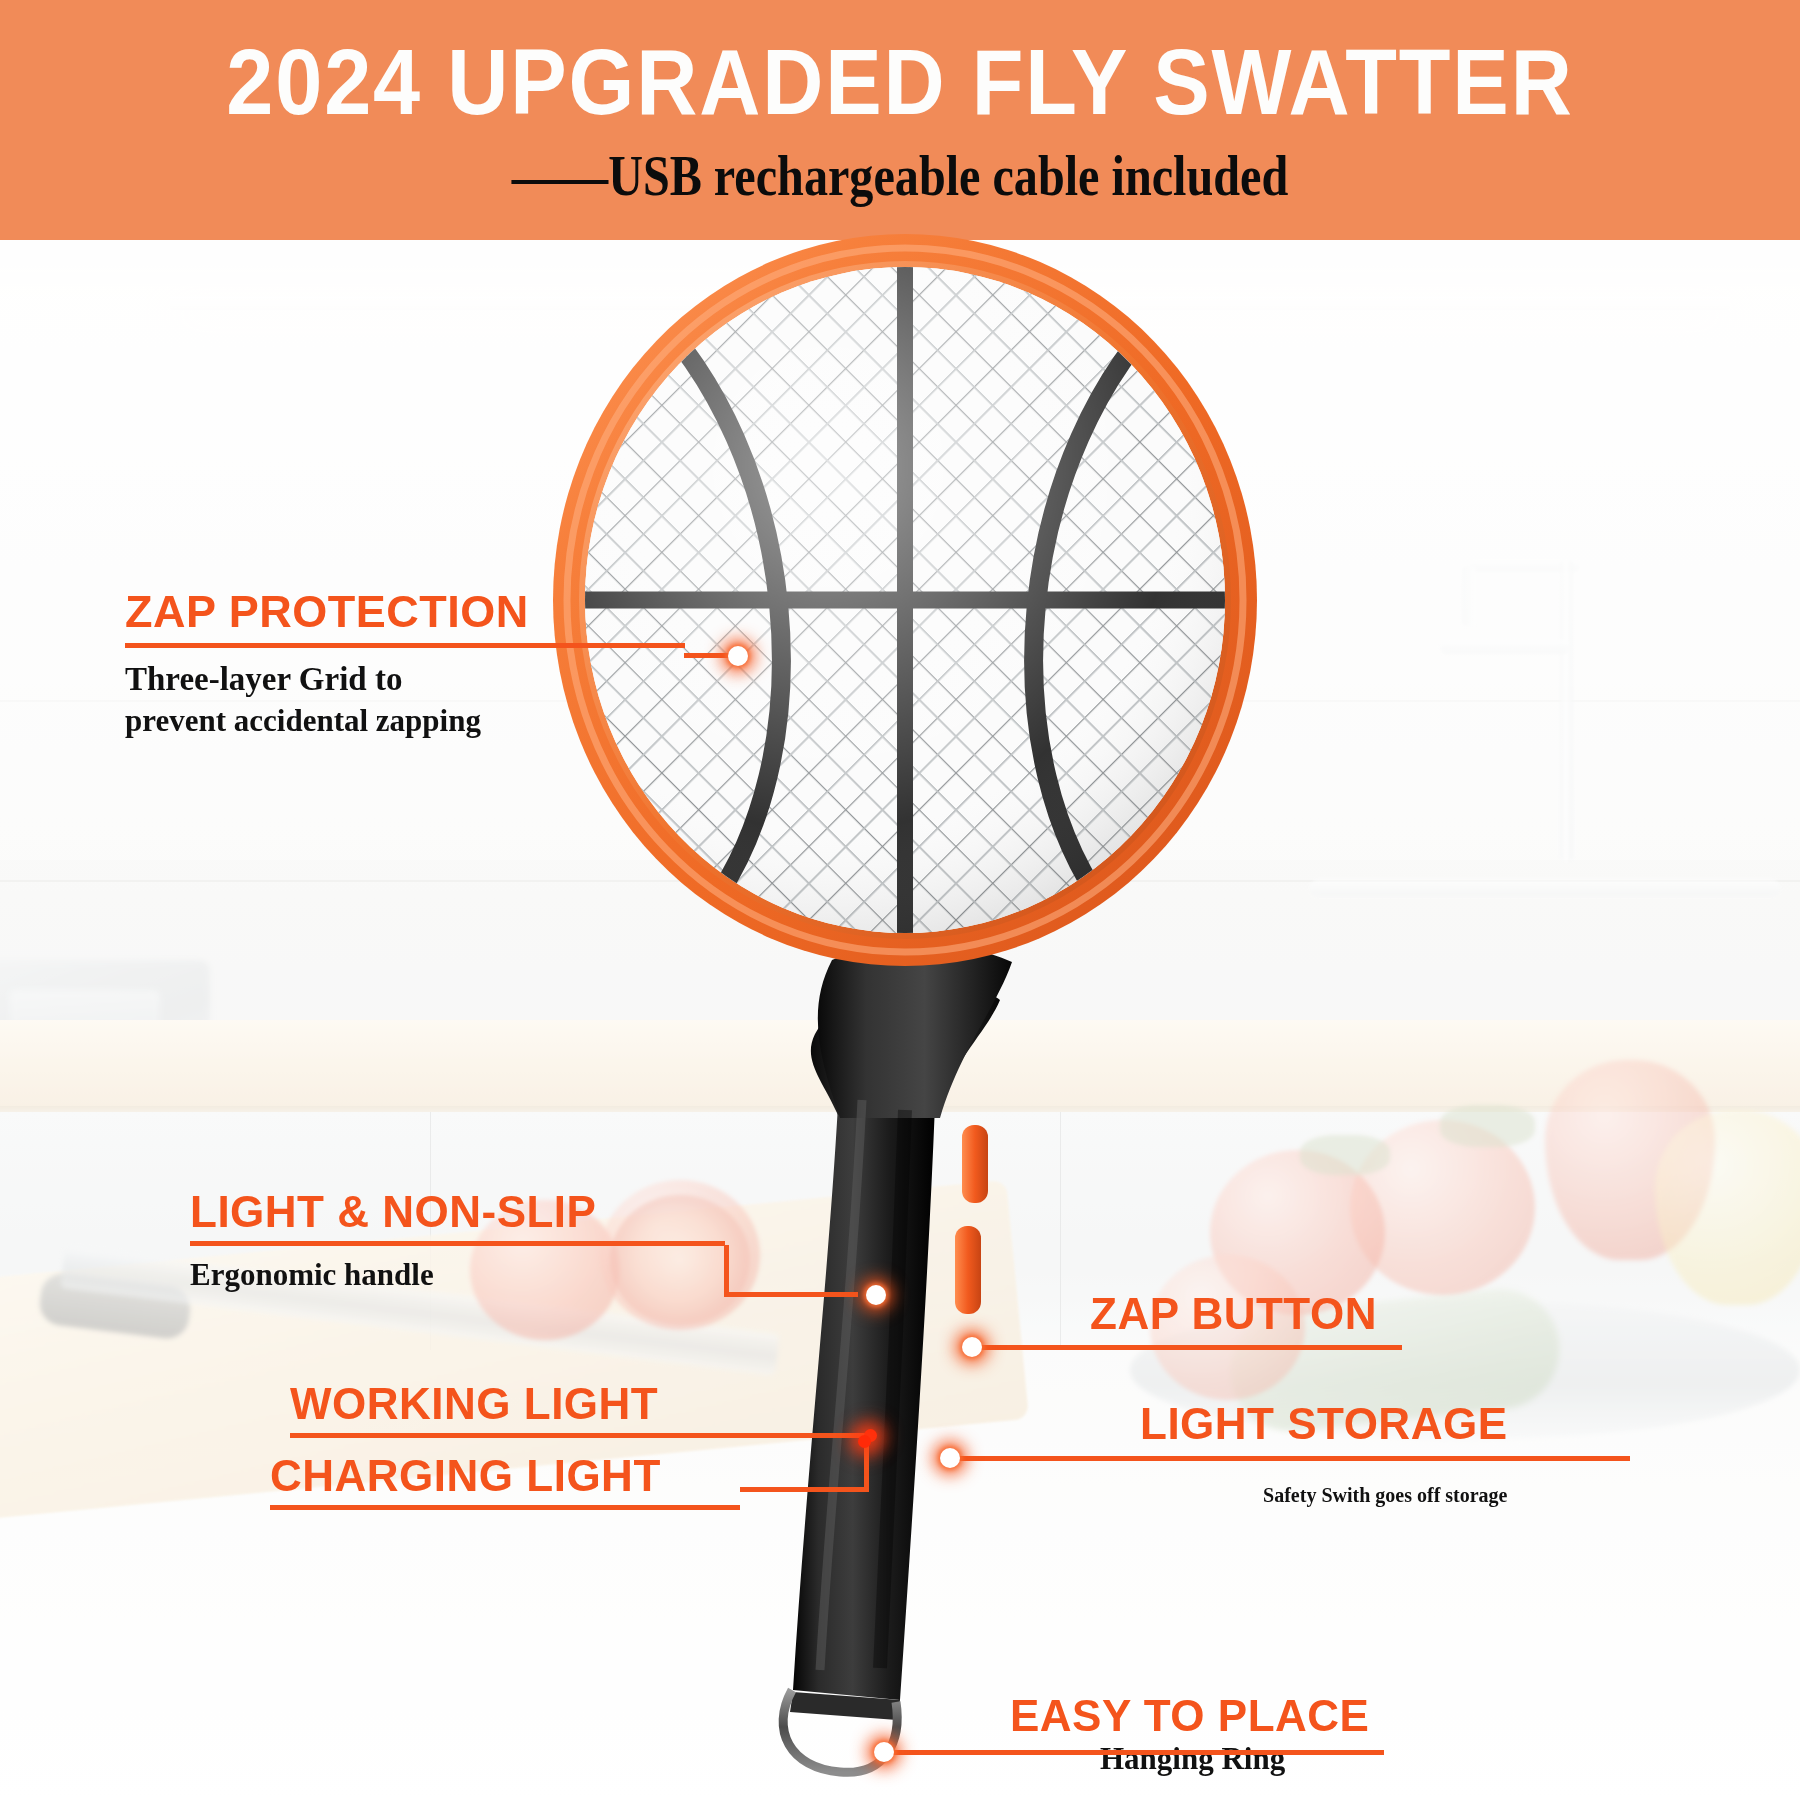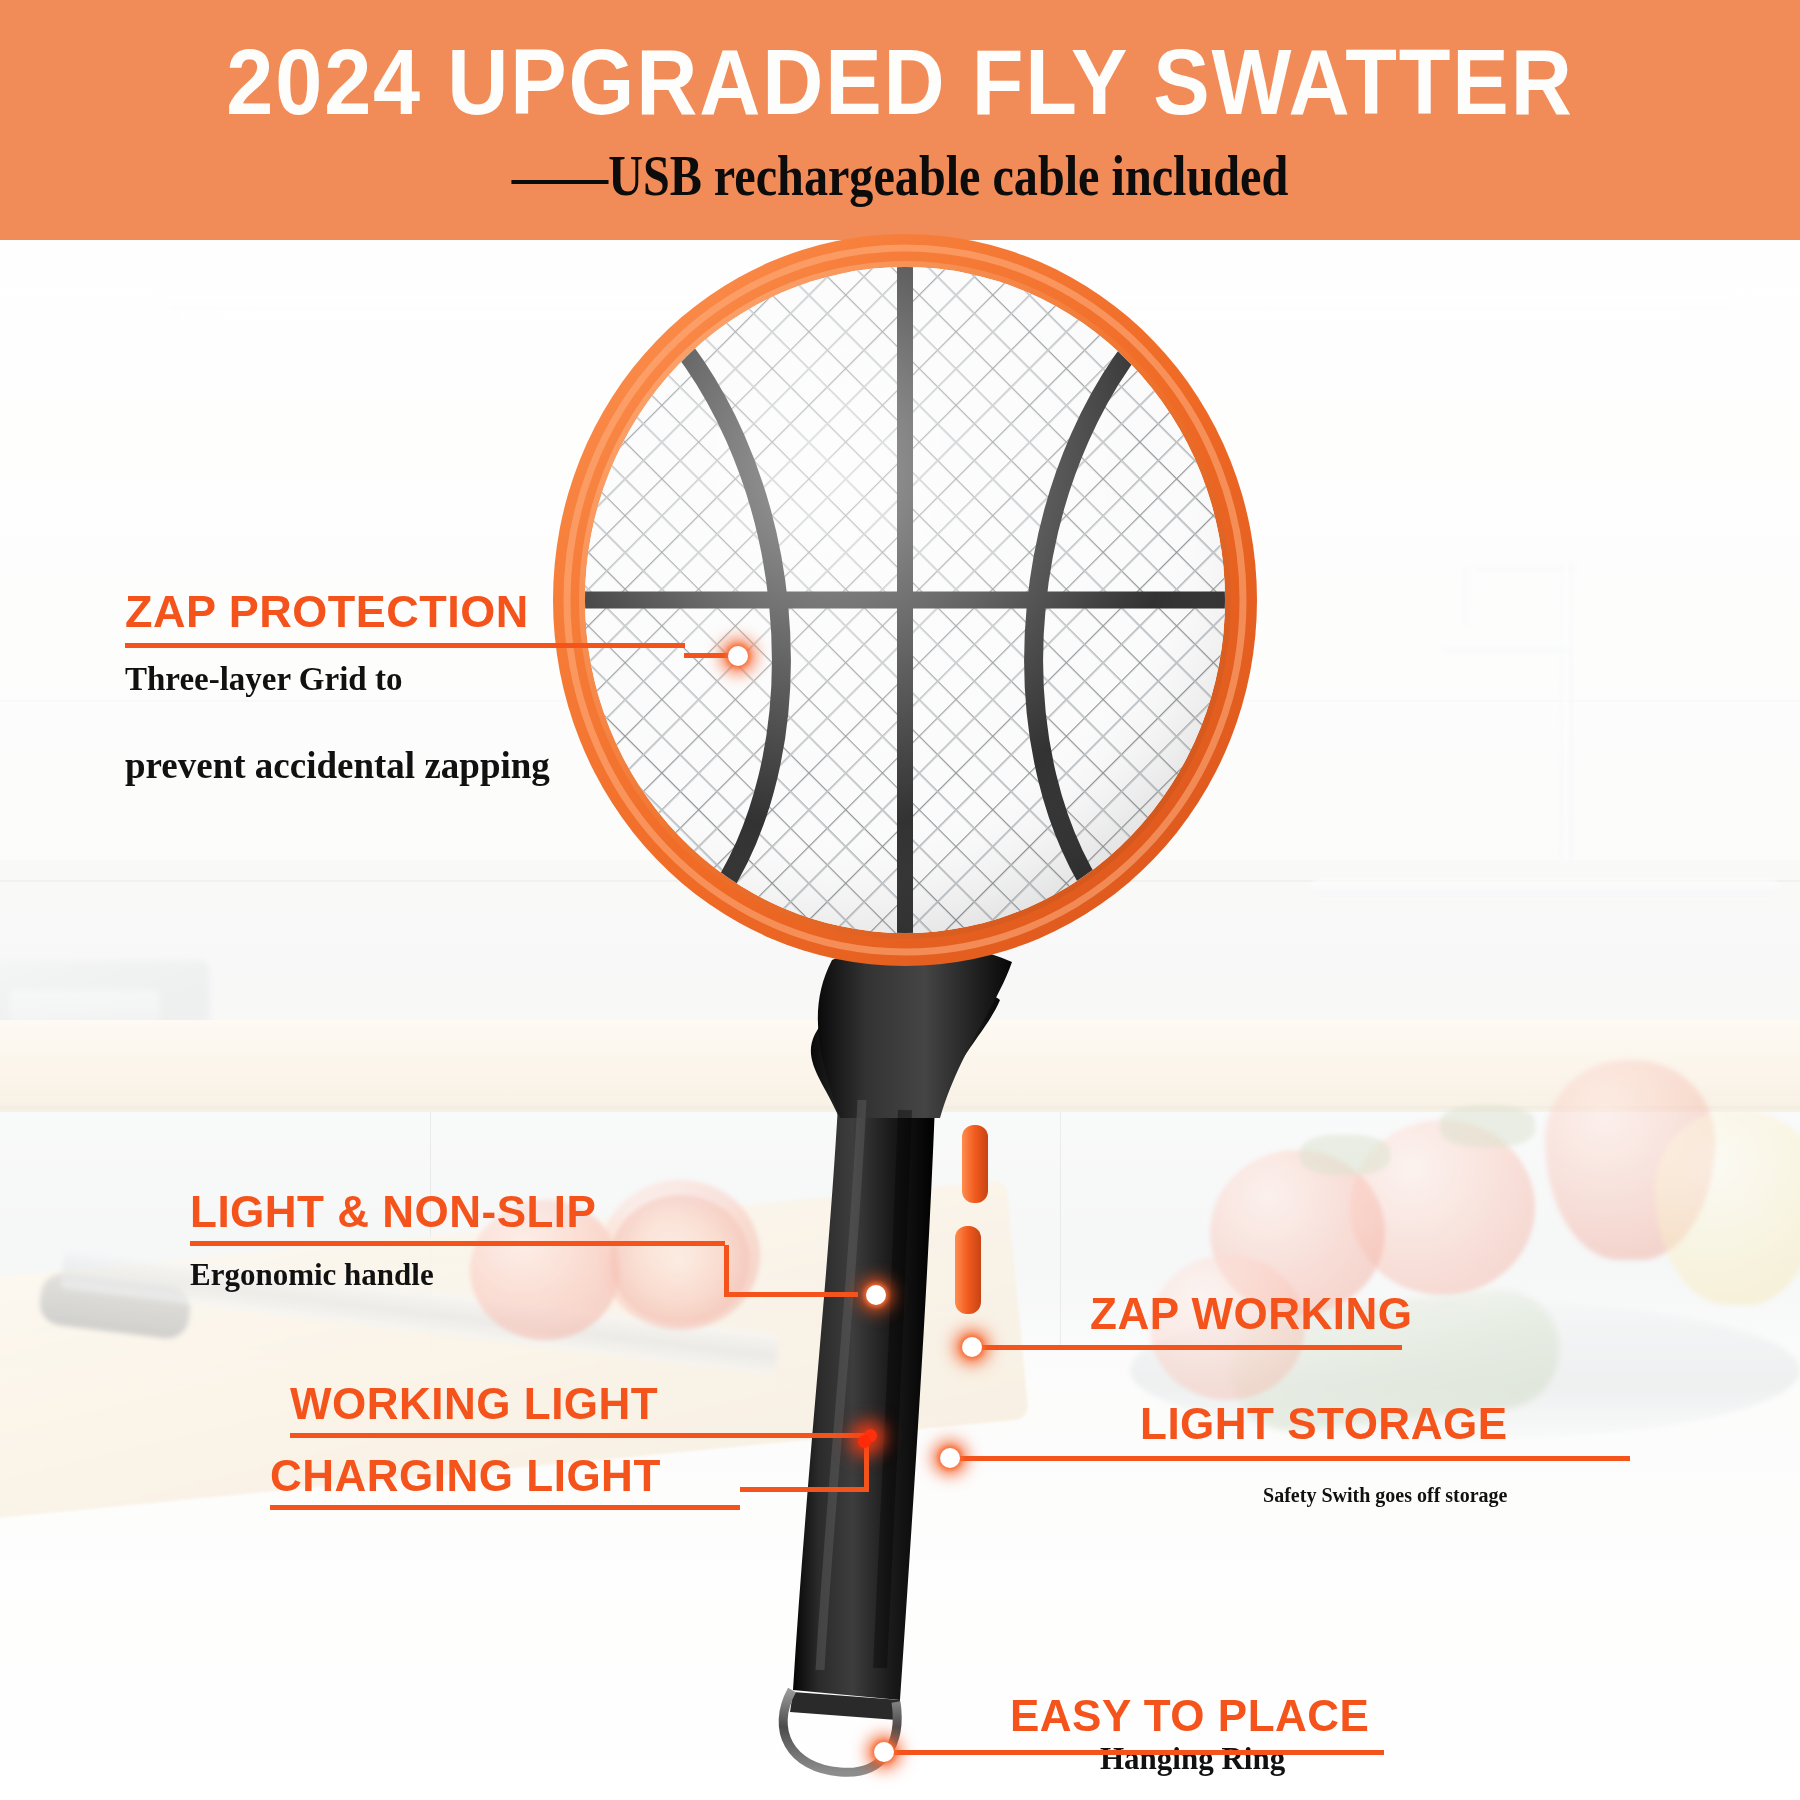--- a/index.html
+++ b/index.html
@@ -267,21 +267,21 @@
 
     <rect x="962" y="1125" width="26" height="78" rx="12" fill="url(#btnG)"></rect>
 
     <rect x="955" y="1226" width="26" height="88" rx="12" fill="url(#btnG)"></rect>
   </svg>
 
   <div class="callout" style="left:125px;top:588px;">
     <div class="co-title" style="font-size:45px;line-height:48px;">ZAP PROTECTION</div>
     <div class="co-rule" style="width:560px;margin-top:7px;"></div>
     <div class="co-desc" style="font-size:33px;line-height:42px;margin-top:10px;">Three-layer Grid to</div>
-    <div class="co-desc" style="font-size:37px;line-height:42px;margin-top:45px;">prevent accidental zapping</div>
+    <div class="co-desc" style="font-size:31px;line-height:42px;">prevent accidental zapping</div>
   </div>
   <div class="leader" style="left:684px;top:653px;width:57px;height:5px;"></div>
   <div class="dot-white" style="left:728px;top:646px;"></div>
 
   <div class="callout" style="left:190px;top:1188px;">
     <div class="co-title" style="font-size:44px;line-height:47px;">LIGHT &amp; NON-SLIP</div>
     <div class="co-rule" style="width:535px;margin-top:6px;"></div>
     <div class="co-desc" style="font-size:31px;line-height:40px;margin-top:9px;">Ergonomic handle</div>
   </div>
   <div class="leader" style="left:724px;top:1292px;width:134px;height:5px;"></div>
@@ -297,21 +297,21 @@
 
   <div class="callout" style="left:270px;top:1452px;">
     <div class="co-title" style="font-size:44px;line-height:47px;">CHARGING LIGHT</div>
     <div class="co-rule" style="width:470px;margin-top:6px;"></div>
   </div>
   <div class="leader" style="left:740px;top:1487px;width:128px;height:5px;"></div>
   <div class="leader" style="left:864px;top:1443px;width:5px;height:49px;"></div>
   <div class="dot-red" style="left:858px;top:1435px;"></div>
 
   <div class="callout" style="left:1090px;top:1290px;">
-    <div class="co-title" style="font-size:44px;line-height:47px;">ZAP WORKING</div>
+    <div class="co-title" style="font-size:44px;line-height:47px;">ZAP BUTTON</div>
   </div>
   <div class="leader" style="left:972px;top:1345px;width:430px;height:5px;"></div>
   <div class="dot-white" style="left:962px;top:1337px;"></div>
 
   <div class="callout" style="left:1140px;top:1400px;">
     <div class="co-title" style="font-size:44px;line-height:47px;">LIGHT STORAGE</div>
     <div class="co-desc" style="font-size:20px;line-height:40px;margin-top:28px;margin-left:18px;text-align:right;">Safety Swith goes off storage</div>
   </div>
   <div class="leader" style="left:948px;top:1456px;width:682px;height:5px;"></div>
   <div class="dot-white" style="left:940px;top:1448px;"></div>

